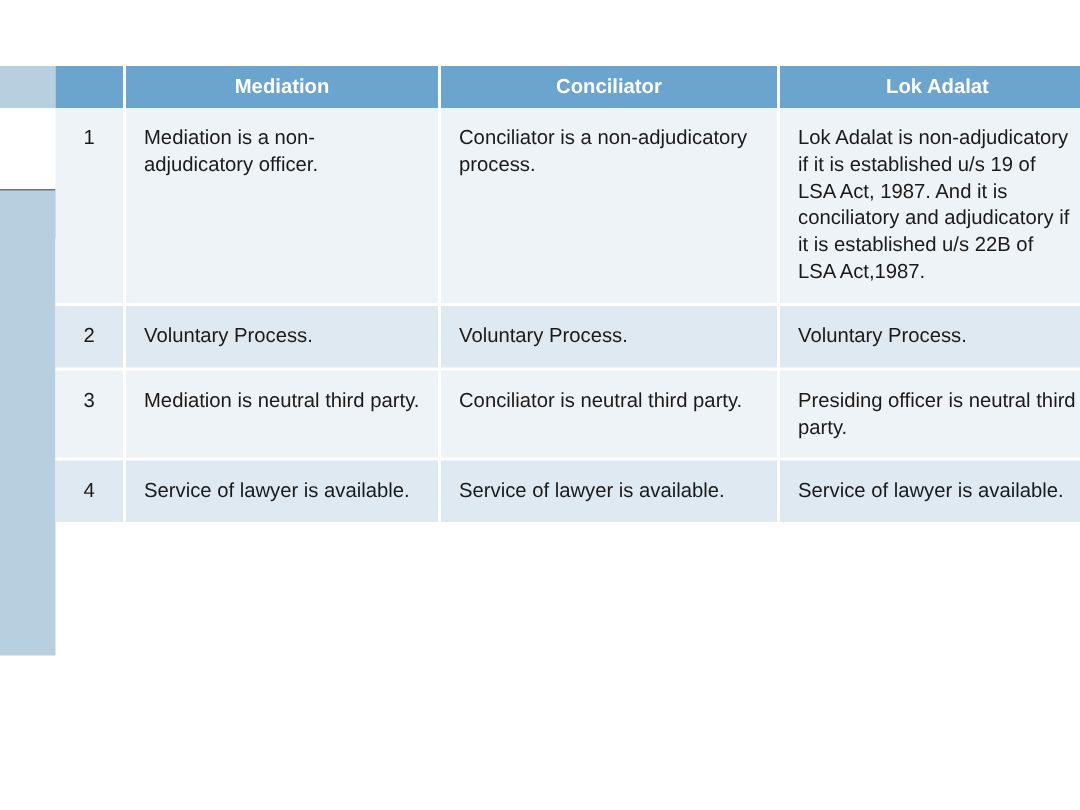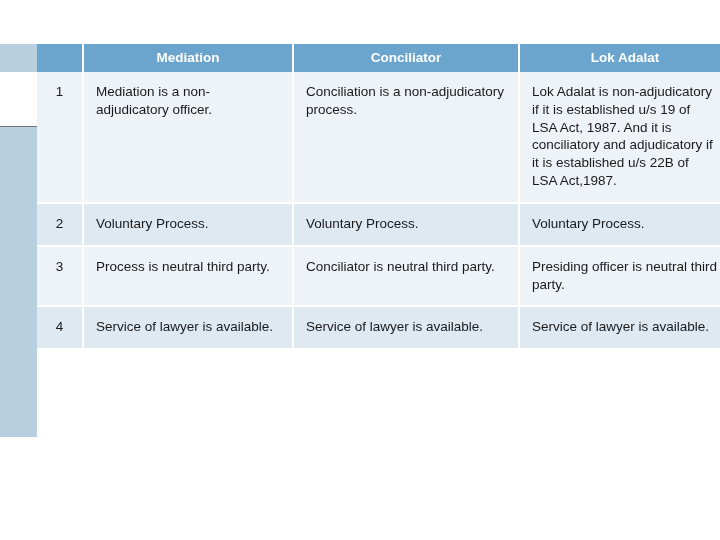--- a/index.html
+++ b/index.html
@@ -131,32 +131,32 @@
         <th class="idx"></th>
         <th class="c1">Mediation</th>
         <th class="c2">Conciliator</th>
         <th class="c3">Lok Adalat</th>
       </tr>
     </thead>
     <tbody>
       <tr>
         <td class="idx">1</td>
         <td class="c1">Mediation is a non-adjudicatory officer.</td>
-        <td class="c2">Conciliation is a non-adjudicatory process.</td>
+        <td class="c2">Conciliator is a non-adjudicatory process.</td>
         <td class="c3">Lok Adalat is non-adjudicatory if it is established u/s 19 of LSA Act, 1987. And it is conciliatory and adjudicatory if it is established u/s 22B of LSA Act,1987.</td>
       </tr>
       <tr class="alt">
         <td class="idx">2</td>
         <td class="c1">Voluntary Process.</td>
         <td class="c2">Voluntary Process.</td>
         <td class="c3">Voluntary Process.</td>
       </tr>
       <tr>
         <td class="idx">3</td>
-        <td class="c1">Process is neutral third party.</td>
+        <td class="c1">Mediation is neutral third party.</td>
         <td class="c2">Conciliator is neutral third party.</td>
         <td class="c3">Presiding officer is neutral third party.</td>
       </tr>
       <tr class="alt">
         <td class="idx">4</td>
         <td class="c1">Service of lawyer is available.</td>
         <td class="c2">Service of lawyer is available.</td>
         <td class="c3">Service of lawyer is available.</td>
       </tr>
     </tbody>

